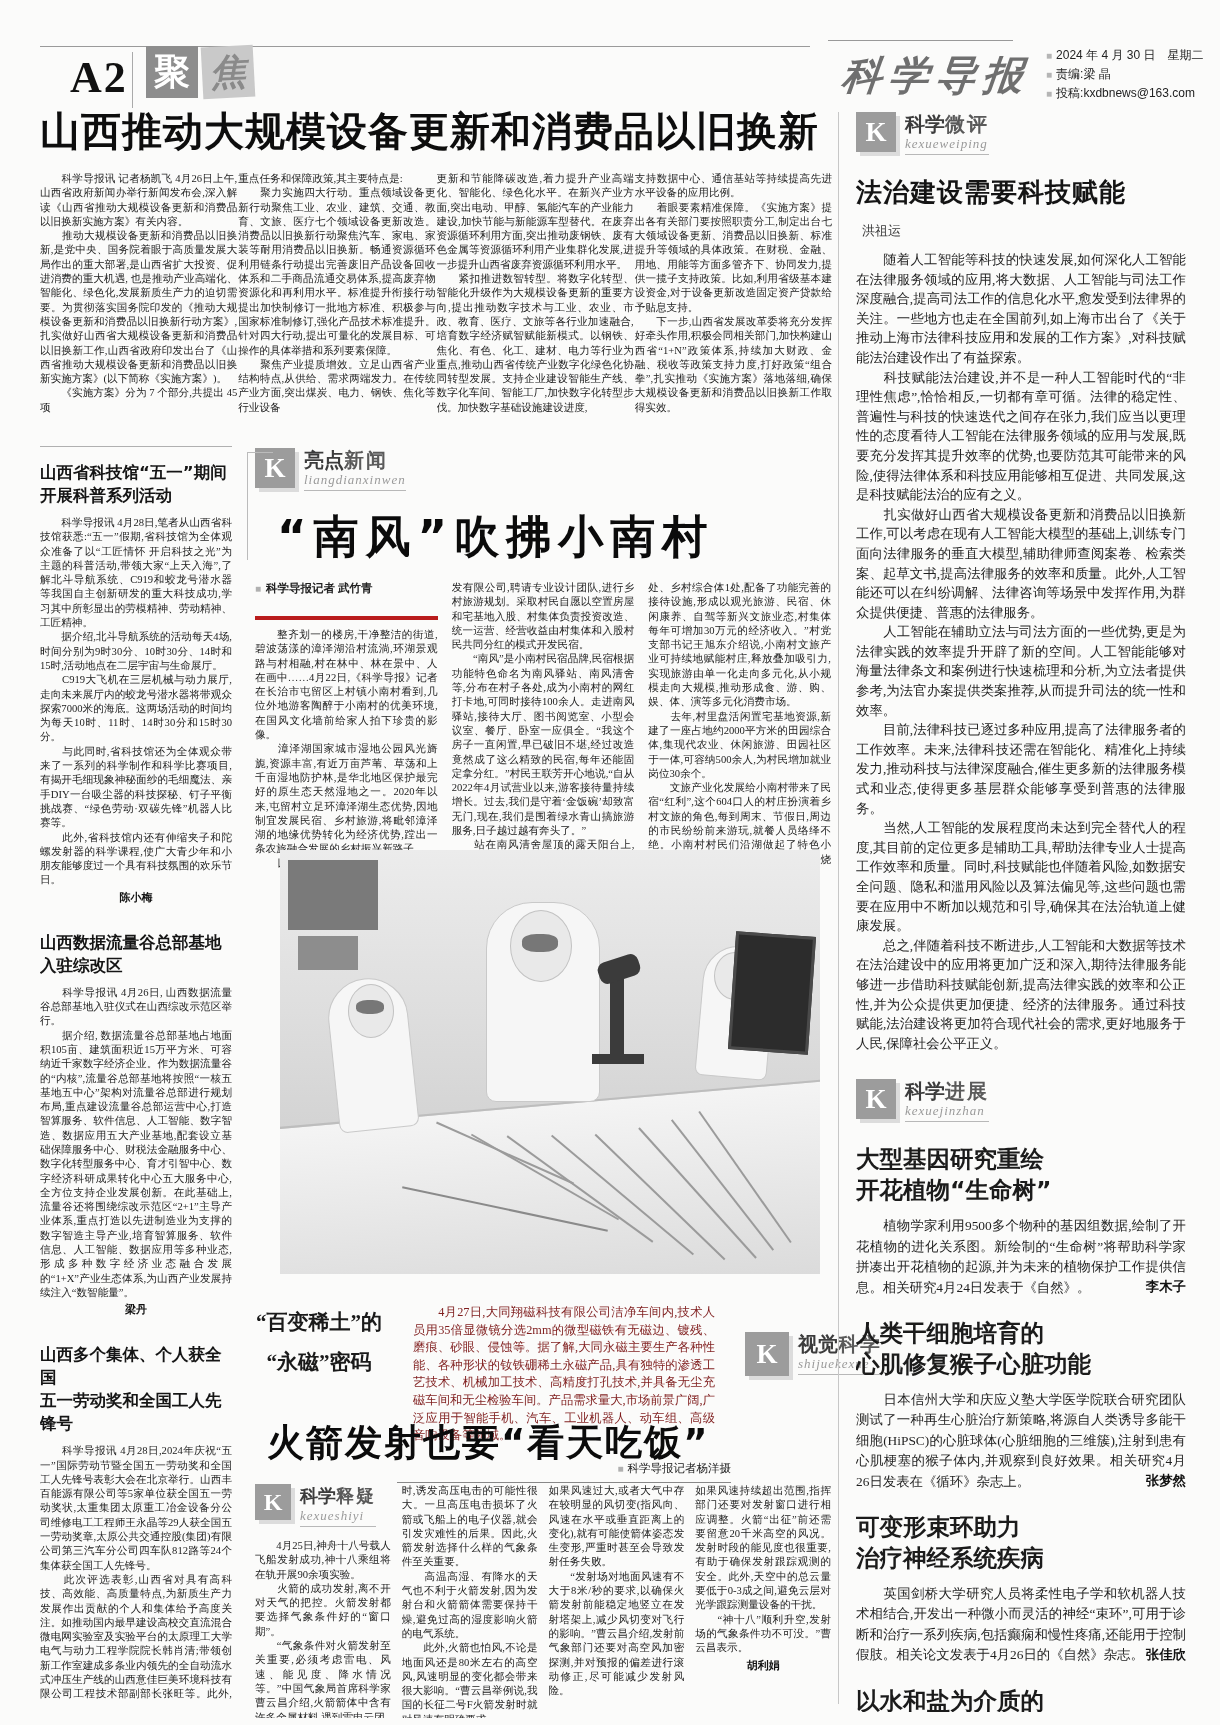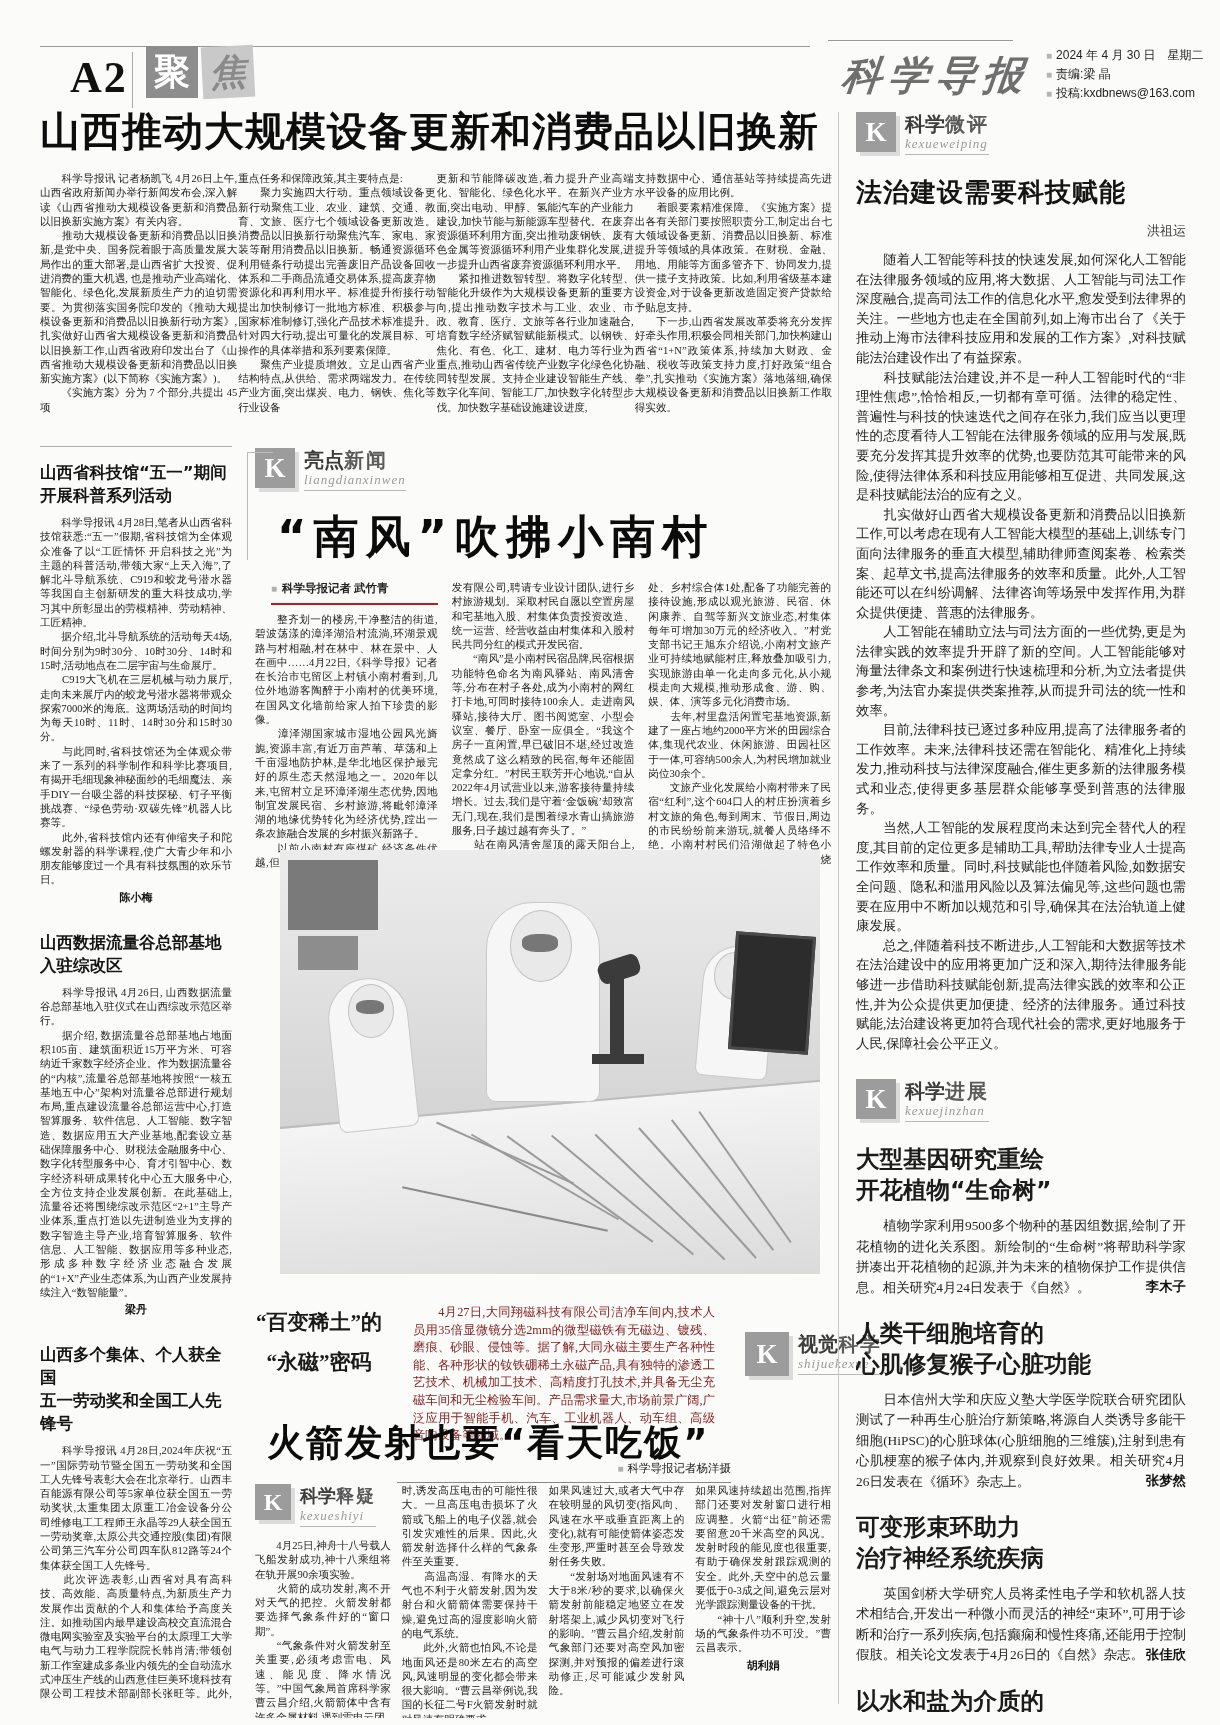--- a/index.html
+++ b/index.html
@@ -41,22 +41,22 @@
   .logo-cn .p2{font-family:"Liberation Serif",serif;font-weight:700;color:#5a5a5a;letter-spacing:2px;}
   .logo-py{font:italic 13px "Liberation Serif",serif;color:#9a9a9a;letter-spacing:1px;}
   
   .spotlight{position:absolute;left:255px;top:448px;width:576px;}
   .spot-frame{position:absolute;left:-8px;top:4px;width:1px;height:108px;background:#bbb;}
   .spot-frame2{position:absolute;left:-8px;top:4px;width:26px;height:1px;background:#bbb;}
   .spot-headline{margin:16px 0 6px 22px;font:900 45px "DejaVu Sans","Liberation Sans",sans-serif;
                  letter-spacing:7px;color:#0b0b0b;white-space:nowrap;}
   .spot-cols{display:flex;gap:14px;margin-top:14px;height:288px;overflow:hidden;}
   .spot-cols .col{flex:1;overflow:hidden;}
-  .spot-byline{font-size:11.5px;font-weight:700;color:#222;border-bottom:2px solid #b91c1c;
-               padding-bottom:7px;margin-bottom:8px;margin-left:16px;}
+  .spot-byline{font-size:11.5px;font-weight:700;color:#222;border-bottom:4px solid #b91c1c;
+               padding-bottom:20px;margin-bottom:8px;}
   .spot-byline .sq{color:#b0b0b0;font-size:10px;margin-right:5px;}
   
   .photo{position:absolute;left:280px;top:850px;width:540px;height:424px;overflow:hidden;
          background:linear-gradient(180deg,#ececec 0%,#dedede 38%,#c6c6c6 100%);}
   .ph-shelf{position:absolute;background:#6f6f6f;}
   .ph-table{position:absolute;left:-50px;bottom:-90px;width:680px;height:260px;background:linear-gradient(180deg,#f4f4f4,#d2d2d2);
             transform:rotate(-5deg);border-top:2px solid #bdbdbd;}
   .ph-fig{position:absolute;background:#f6f6f6;border:1px solid #c9c9c9;border-radius:46px 46px 10px 10px;}
   .ph-hood{position:absolute;background:#e9e9e9;border:1px solid #c2c2c2;border-radius:50%;}
   .ph-visor{position:absolute;background:#777;border-radius:40%;}
@@ -79,21 +79,21 @@
                    letter-spacing:2px;color:#0b0b0b;white-space:nowrap;}
   .rocket-cols{display:flex;gap:11px;margin-top:16px;height:234px;overflow:hidden;}
   .rocket-cols .col{flex:1;overflow:hidden;}
   .rocket .logo-row{margin-bottom:12px;}
   .rocket .klogo{width:36px;height:36px;font-size:24px;}
   .rocket .logo-cn{font-size:18px;}
   
   .rail-divider{position:absolute;left:838px;top:112px;width:1px;height:1592px;background:#c7c7c7;}
   .right-rail{position:absolute;left:856px;top:112px;width:330px;height:1600px;overflow:hidden;}
   .review-title{font:700 26px "DejaVu Sans","Liberation Sans",sans-serif;color:#141414;margin:20px 0 0 0;letter-spacing:1px;}
-  .review-author{font-size:13px;color:#3a3a3a;margin:12px 0 10px 6px;text-align:right;}
+  .review-author{font-size:13px;color:#3a3a3a;margin:12px 0 10px 6px;}
   .rr-para{margin:0;font-size:13.4px;line-height:19.6px;text-align:justify;color:#1f1f1f;}
   .progress-block{margin-top:26px;}
   .prog-art{margin-top:22px;}
   .prog-title{font:600 23.5px "DejaVu Sans","Liberation Sans",sans-serif;color:#1b1b1b;line-height:31px;margin:0 0 10px 0;}
   .prog-body{margin:0;font-size:13.4px;line-height:20.4px;text-align:justify;color:#1f1f1f;}
   .prog-byline{font-size:13.4px;font-weight:700;text-align:right;color:#111;margin-top:-20px;}
 </style>
 </head>
 <body>
 

